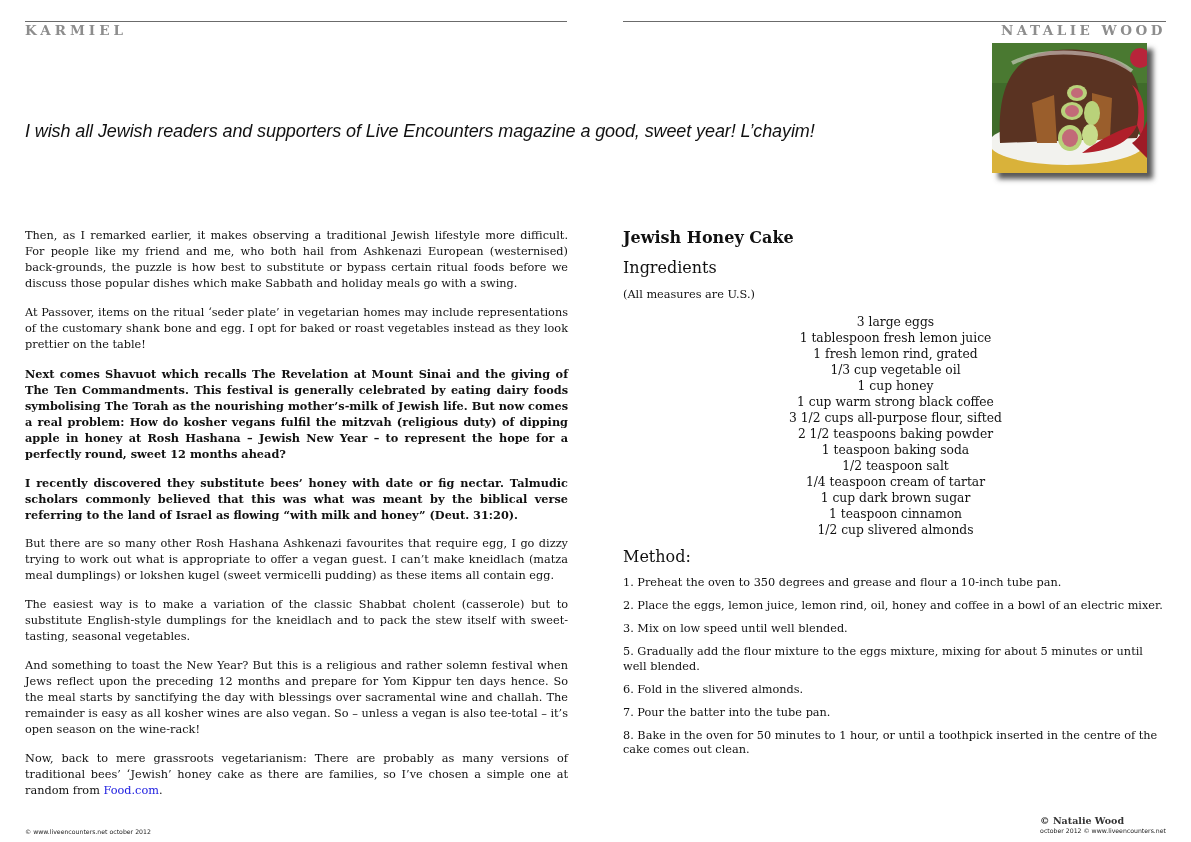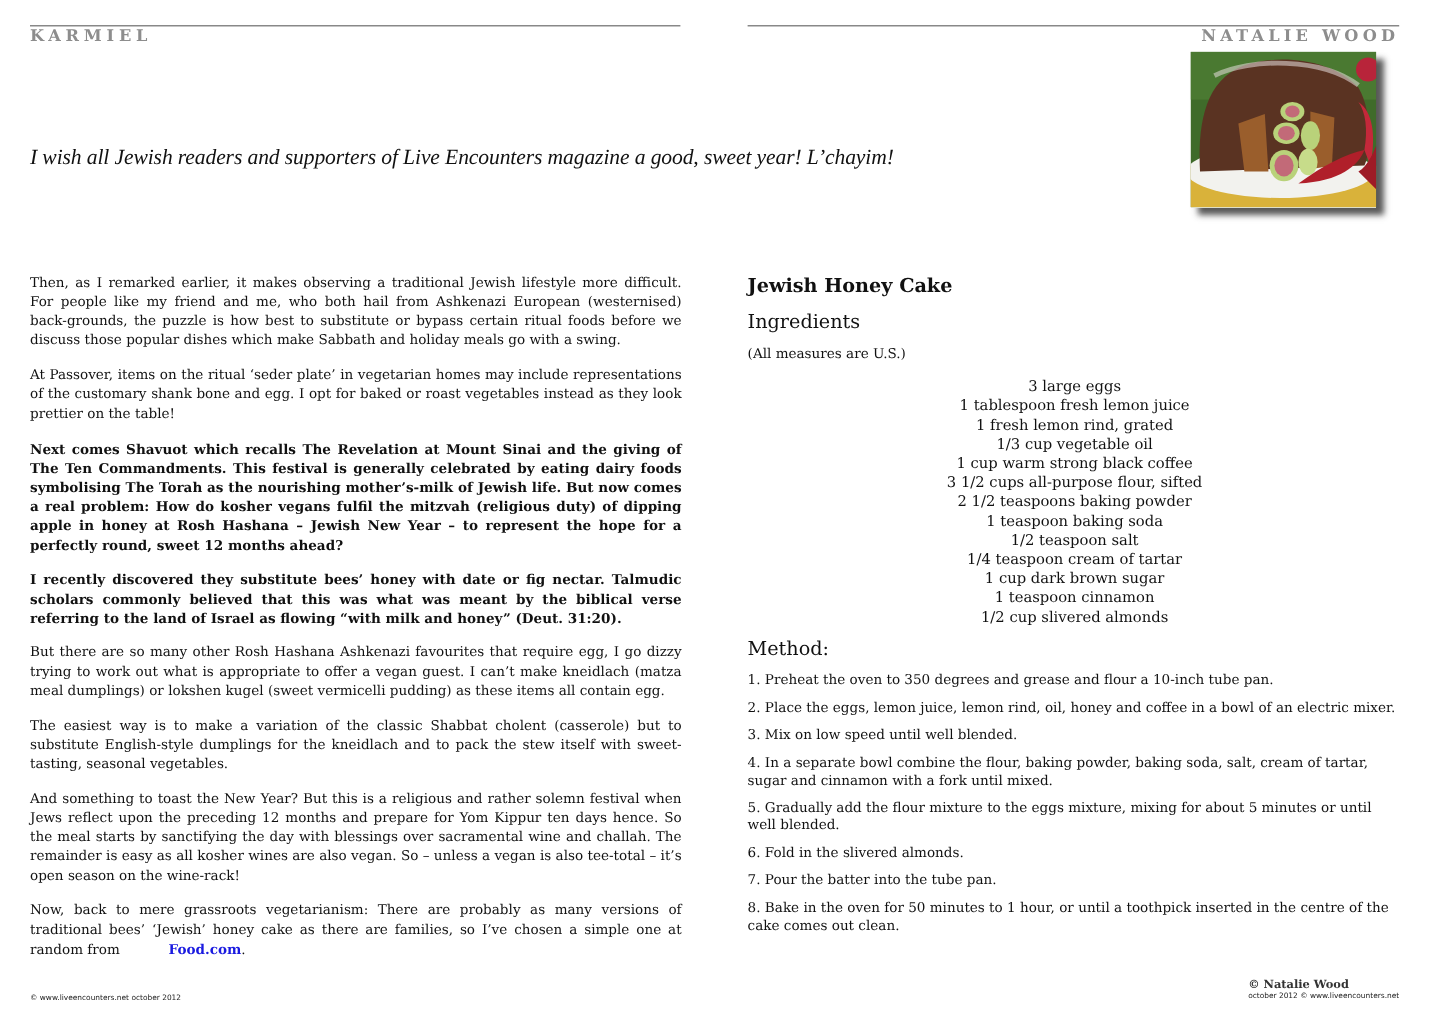--- a/index.html
+++ b/index.html
@@ -6,29 +6,29 @@
   body { width:1191px; height:842px; position:relative; overflow:hidden;
          font-family:"DejaVu Serif", "Liberation Serif", serif; color:#111; }
   .rule { position:absolute; height:1px; background:#6b6b6b; top:21px; }
   .rule.left { left:25px; width:542px; }
   .rule.right { left:623px; width:543px; }
   .runhead { position:absolute; top:22px; font-family:"DejaVu Serif", serif; font-weight:bold;
              color:#8d8d8d; letter-spacing:4px; font-size:13.5px; }
   .runhead.left { left:25px; }
   .runhead.right { right:25px; letter-spacing:3.5px; }
   .tagline { position:absolute; left:25px; top:121px; font-style:italic;
-             font-family:Liberation Serif, serif; font-size:18px; color:#111; letter-spacing:-0.1px; }
+             font-family:Liberation Sans, sans-serif; font-size:18px; color:#111; letter-spacing:-0.1px; }
   .photo { position:absolute; left:992px; top:43px; width:155px; height:130px;
            box-shadow:6px 6px 5px rgba(60,60,60,0.85); overflow:hidden; }
   .photo svg { display:block; }
   .col { position:absolute; font-family:"DejaVu Serif", serif; font-size:11.3px; line-height:16px; }
   .col.left { left:25px; top:228px; width:543px; }
   .col p { margin:0 0 13px 0; text-align:justify; }
   .col p.bold { font-weight:bold; }
-  .link { color:#1a1ae0; font-weight:bold; text-decoration:none;margin-left:37px; }
+  .link { color:#1a1ae0; font-weight:normal; text-decoration:none; }
   .col.right { left:623px; top:228px; width:545px; }
   .recipe-title { font-weight:bold; font-size:16px; margin:0 0 12px 0; line-height:20px; }
   .sub { font-weight:normal; font-size:16px; margin:0 0 11px 0; line-height:16px; }
   .note { font-size:11.3px; margin:0 0 11px 0; line-height:16px; }
   .ingredients { list-style:none; padding:0; margin:0 0 11px 0; font-size:12.3px; line-height:16px;text-align:center; }
   .method { list-style:none; padding:0; margin:0; font-size:11.3px; line-height:14.5px; }
   .method li { margin:0 0 8.5px 0; }
   .footer-left { position:absolute; left:25px; top:828px; font-family:"DejaVu Sans", sans-serif; font-size:6.2px; color:#222; }
   .footer-right { position:absolute; right:25px; top:815px; text-align:left; font-family:"DejaVu Sans", sans-serif; color:#222; }
   .footer-right .copy { font-family:"DejaVu Serif", serif; font-size:9.5px; font-weight:bold; color:#333; }
@@ -82,36 +82,36 @@
 
 <div class="col right">
   <div class="recipe-title">Jewish Honey Cake</div>
   <div class="sub">Ingredients</div>
   <div class="note">(All measures are U.S.)</div>
   <ul class="ingredients">
     <li>3 large eggs</li>
     <li>1 tablespoon fresh lemon juice</li>
     <li>1 fresh lemon rind, grated</li>
     <li>1/3 cup vegetable oil</li>
+    <li>1 cup honey</li>
     <li>1 cup warm strong black coffee</li>
     <li>3 1/2 cups all-purpose flour, sifted</li>
     <li>2 1/2 teaspoons baking powder</li>
     <li>1 teaspoon baking soda</li>
     <li>1/2 teaspoon salt</li>
     <li>1/4 teaspoon cream of tartar</li>
     <li>1 cup dark brown sugar</li>
     <li>1 teaspoon cinnamon</li>
     <li>1/2 cup slivered almonds</li>
   </ul>
   <div class="sub">Method:</div>
   <ol class="method">
     <li>1. Preheat the oven to 350 degrees and grease and flour a 10-inch tube pan.</li>
     <li>2. Place the eggs, lemon juice, lemon rind, oil, honey and coffee in a bowl of an electric mixer.</li>
     <li>3. Mix on low speed until well blended.</li>
-    <li>4. In a separate bowl combine the flour, baking powder, baking soda, salt, cream of tartar, sugar and cinnamon with a fork until mixed.</li>
     <li>5. Gradually add the flour mixture to the eggs mixture, mixing for about 5 minutes or until well blended.</li>
     <li>6. Fold in the slivered almonds.</li>
     <li>7. Pour the batter into the tube pan.</li>
     <li>8. Bake in the oven for 50 minutes to 1 hour, or until a toothpick inserted in the centre of the cake comes out clean.</li>
   </ol>
 </div>
 
 <div class="footer-left">© www.liveencounters.net  october 2012</div>
 <div class="footer-right">
   <div class="copy">© Natalie Wood</div>

